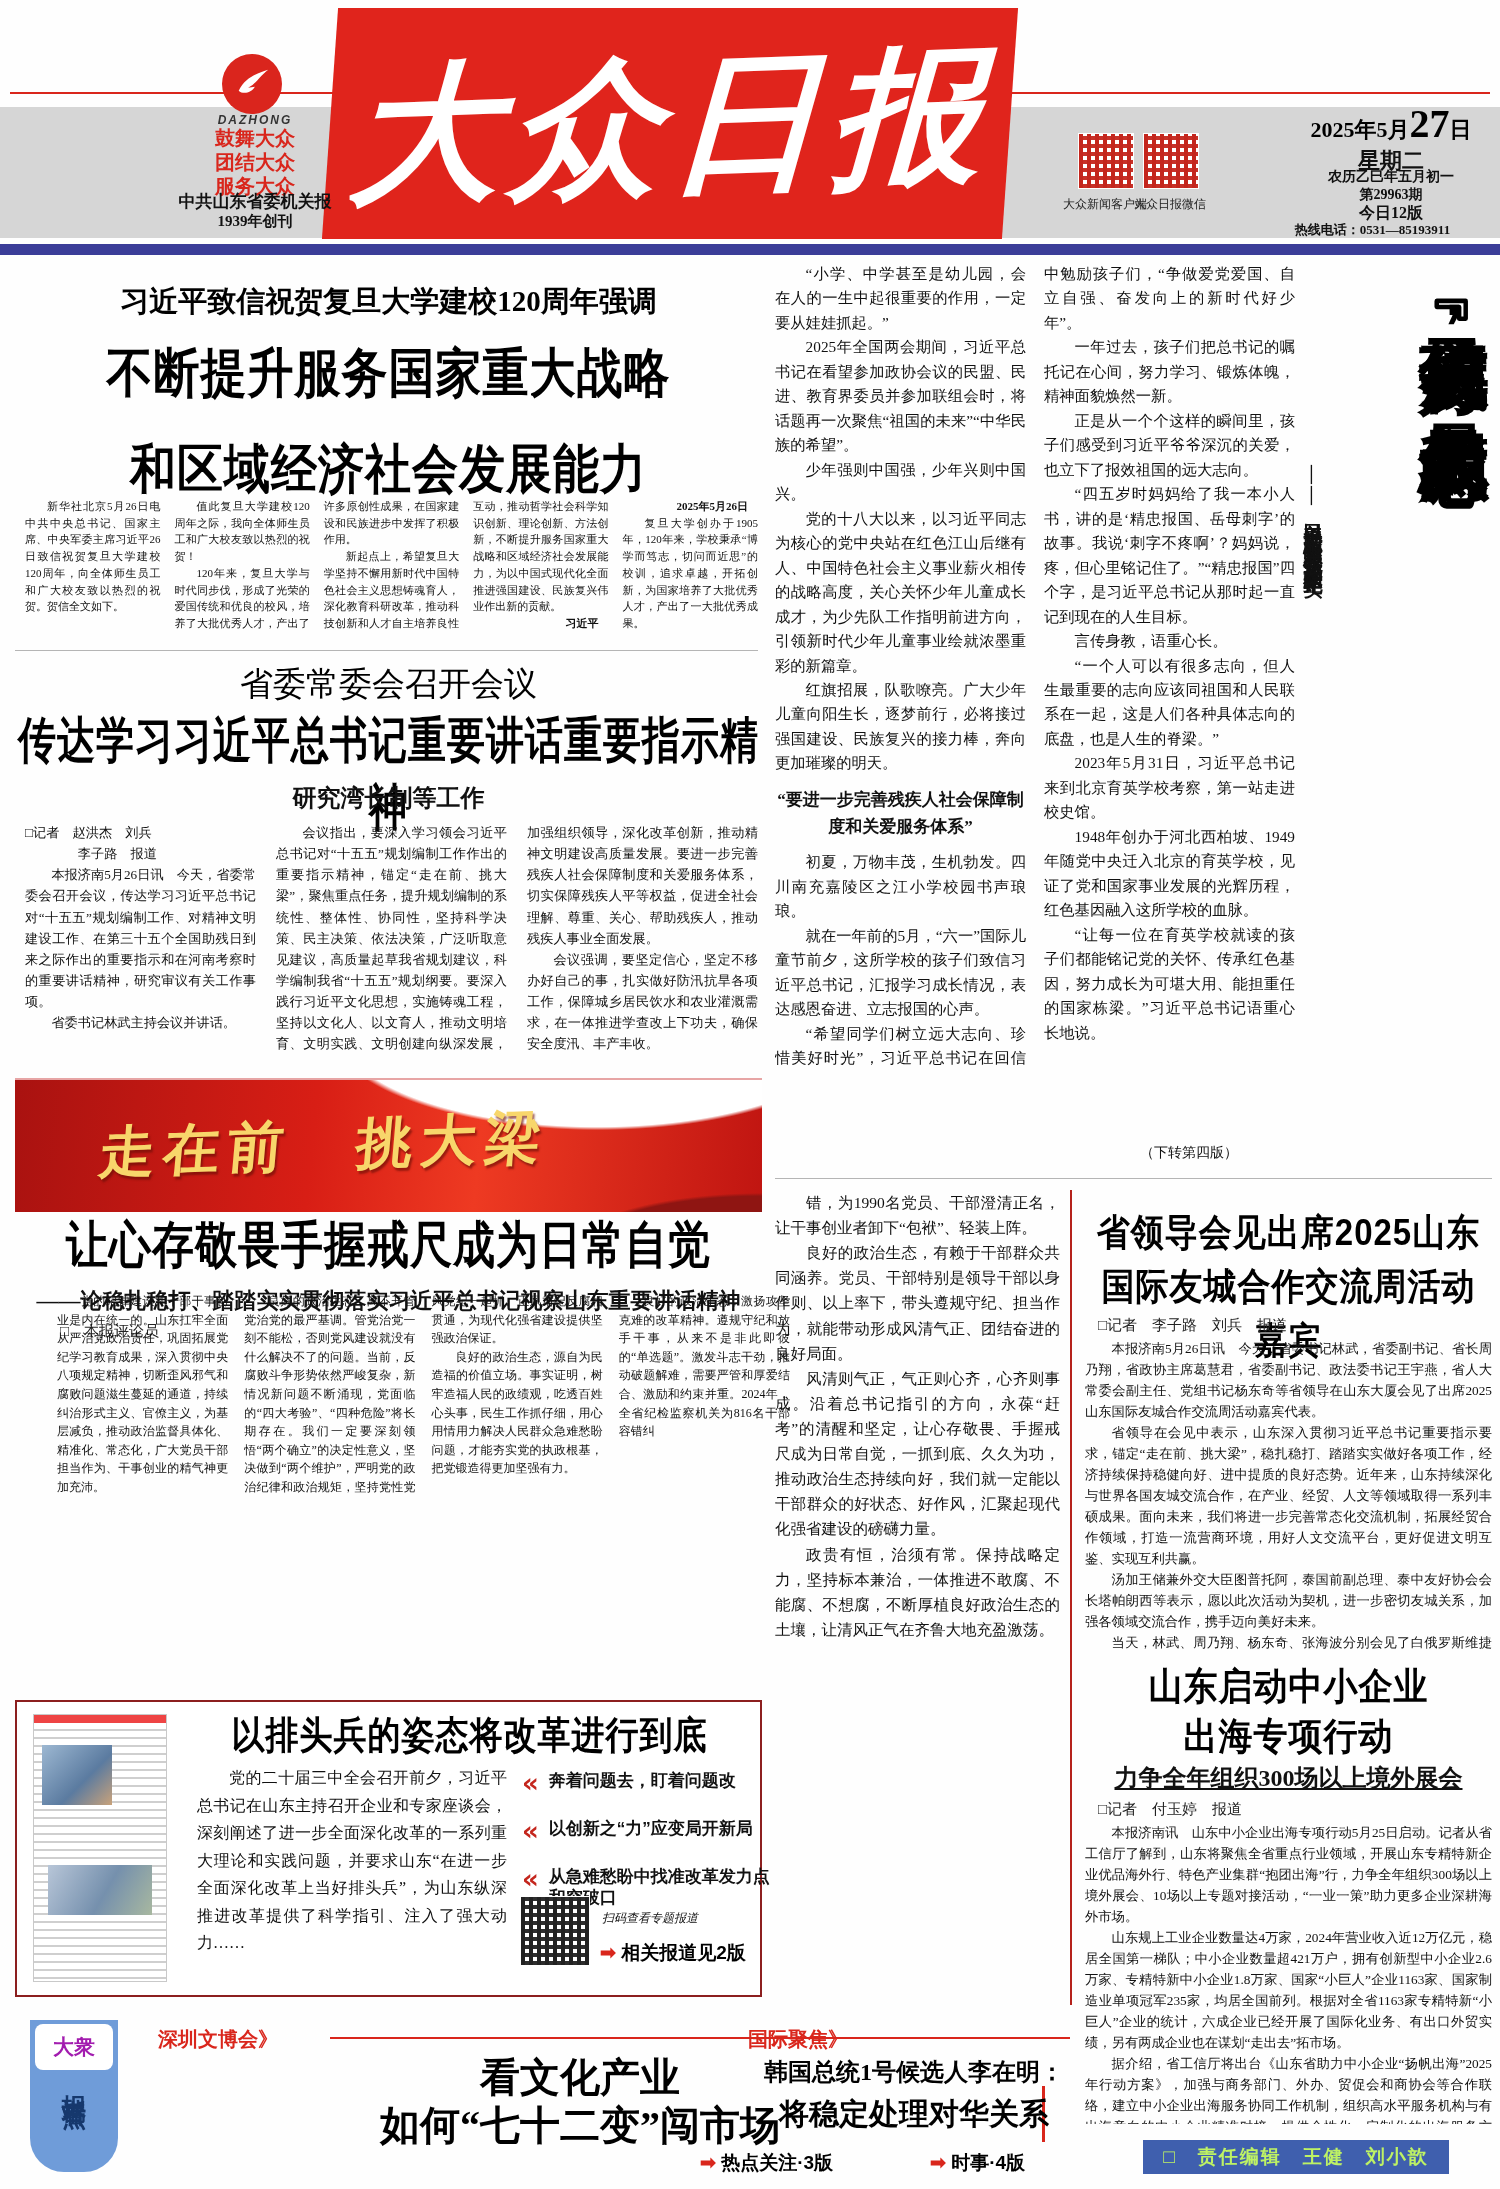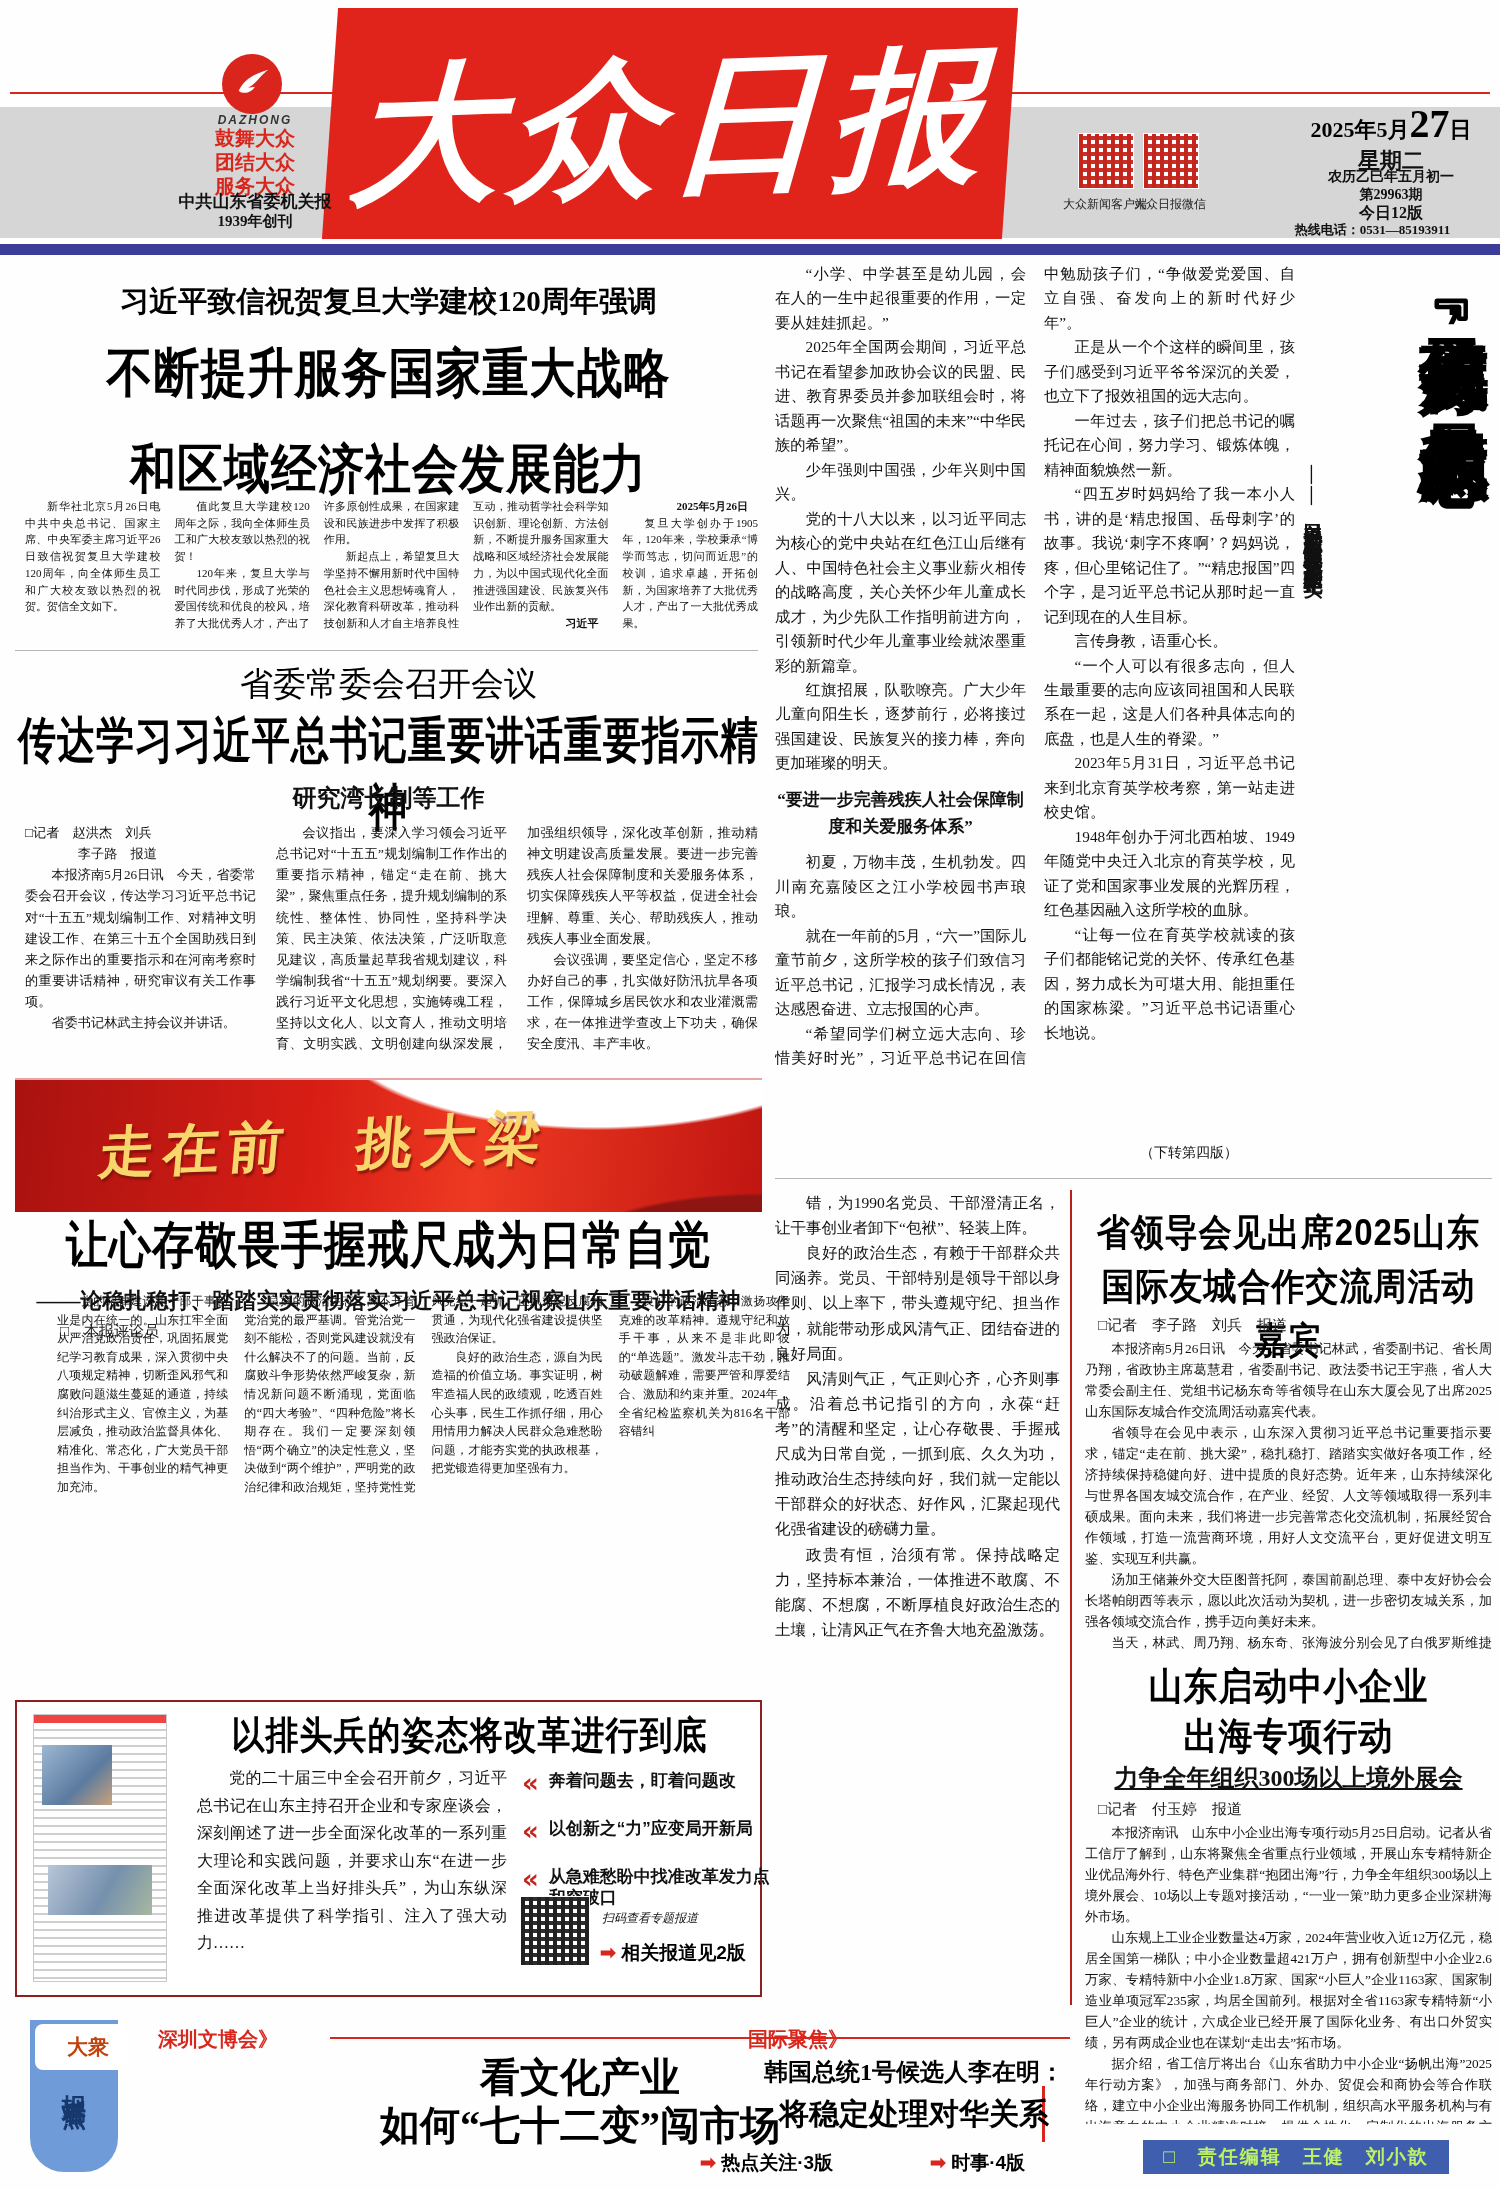--- a/index.html
+++ b/index.html
@@ -78,22 +78,22 @@
   .thumb .photo2{position:absolute;left:14px;top:150px;width:104px;height:50px;
      background:linear-gradient(120deg,#b8c6d8,#7590ad 55%,#a8b8a0);}
   .bulletrow{position:absolute;display:flex;align-items:flex-start;gap:10px;width:250px;}
   .bulleticon{color:#c4261d;font-weight:900;font-size:26px;line-height:1;font-family:"DejaVu Sans",sans-serif;}
   .bullettext{font-size:17px;font-weight:bold;font-family:"Liberation Sans",sans-serif;line-height:1.25;}
   .arrow{color:#d9261c;font-weight:900;}
 
   
   .tab{left:30px;top:2020px;width:88px;height:152px;background:#6f9cd9;border-radius:0 0 34px 34px;}
   .tablogo{position:absolute;left:5px;top:4px;width:78px;height:46px;background:#fff;border-radius:8px;
-           display:flex;align-items:center;justify-content:center;color:#c2410c;font-weight:900;
-           font-size:21px;font-family:"DejaVu Serif",serif;padding-left:14px;}
+           display:flex;align-items:center;justify-content:center;color:#a21caf;font-weight:900;
+           font-size:21px;font-family:"DejaVu Serif",serif;}
   .tablabel{position:absolute;left:50%;top:56px;transform:translateX(-50%);writing-mode:vertical-rl;
             font-size:24px;font-weight:900;letter-spacing:3px;color:#16386d;
             font-family:"Liberation Sans",sans-serif;}
   .sectag{color:#d9261c;font-weight:900;font-size:20px;font-family:"Liberation Sans",sans-serif;}
   .secline{height:2px;background:#d9261c;}
   .sectick{width:3px;background:#d9261c;}
   .striptitle{font-weight:bold;color:#000;}
   .striplink{font-size:19px;font-weight:900;font-family:"Liberation Sans",sans-serif;color:#000;}
 
   .redvdiv{left:1070px;top:1190px;width:2px;height:815px;background:#b5221c;}
@@ -226,22 +226,22 @@
   <div class="abs chb body-cols" style="left:775px;top:262px;width:520px;height:902px;overflow:hidden;">
       <p>“小学、中学甚至是幼儿园，会在人的一生中起很重要的作用，一定要从娃娃抓起。”</p>
       <p>2025年全国两会期间，习近平总书记在看望参加政协会议的民盟、民进、教育界委员并参加联组会时，将话题再一次聚焦“祖国的未来”“中华民族的希望”。</p>
       <p>少年强则中国强，少年兴则中国兴。</p>
       <p>党的十八大以来，以习近平同志为核心的党中央站在红色江山后继有人、中国特色社会主义事业薪火相传的战略高度，关心关怀少年儿童成长成才，为少先队工作指明前进方向，引领新时代少年儿童事业绘就浓墨重彩的新篇章。</p>
       <p>红旗招展，队歌嘹亮。广大少年儿童向阳生长，逐梦前行，必将接过强国建设、民族复兴的接力棒，奔向更加璀璨的明天。</p>
       <p>“要进一步完善残疾人社会保障制度和关爱服务体系”</p>
       <p>初夏，万物丰茂，生机勃发。四川南充嘉陵区之江小学校园书声琅琅。</p>
       <p>就在一年前的5月，“六一”国际儿童节前夕，这所学校的孩子们致信习近平总书记，汇报学习成长情况，表达感恩奋进、立志报国的心声。</p>
       <p>“希望同学们树立远大志向、珍惜美好时光”，习近平总书记在回信中勉励孩子们，“争做爱党爱国、自立自强、奋发向上的新时代好少年”。</p>
+      <p>一年过去，孩子们把总书记的嘱托记在心间，努力学习、锻炼体魄，精神面貌焕然一新。</p>
       <p>正是从一个个这样的瞬间里，孩子们感受到习近平爷爷深沉的关爱，也立下了报效祖国的远大志向。</p>
-      <p>一年过去，孩子们把总书记的嘱托记在心间，努力学习、锻炼体魄，精神面貌焕然一新。</p>
       <p>“四五岁时妈妈给了我一本小人书，讲的是‘精忠报国、岳母刺字’的故事。我说‘刺字不疼啊’？妈妈说，疼，但心里铭记住了。”“精忠报国”四个字，是习近平总书记从那时起一直记到现在的人生目标。</p>
       <p>言传身教，语重心长。</p>
       <p>“一个人可以有很多志向，但人生最重要的志向应该同祖国和人民联系在一起，这是人们各种具体志向的底盘，也是人生的脊梁。”</p>
       <p>2023年5月31日，习近平总书记来到北京育英学校考察，第一站走进校史馆。</p>
       <p>1948年创办于河北西柏坡、1949年随党中央迁入北京的育英学校，见证了党和国家事业发展的光辉历程，红色基因融入这所学校的血脉。</p>
       <p>“让每一位在育英学校就读的孩子们都能铭记党的关怀、传承红色基因，努力成长为可堪大用、能担重任的国家栋梁。”习近平总书记语重心长地说。</p>
     </div>
   <div class="abs" style="left:1140px;top:1144px;width:160px;font-size:14px;">（下转第四版）</div>
   <div class="abs vsub" style="left:1300px;top:465px;height:580px;">——以习近平同志为核心的党中央关心少年儿童成长和少先队工作纪实</div>
   <div class="abs vhead" style="left:1336px;top:278px;width:156px;height:750px;">『孩子们成长得更好，是我们最大的心愿』</div>

